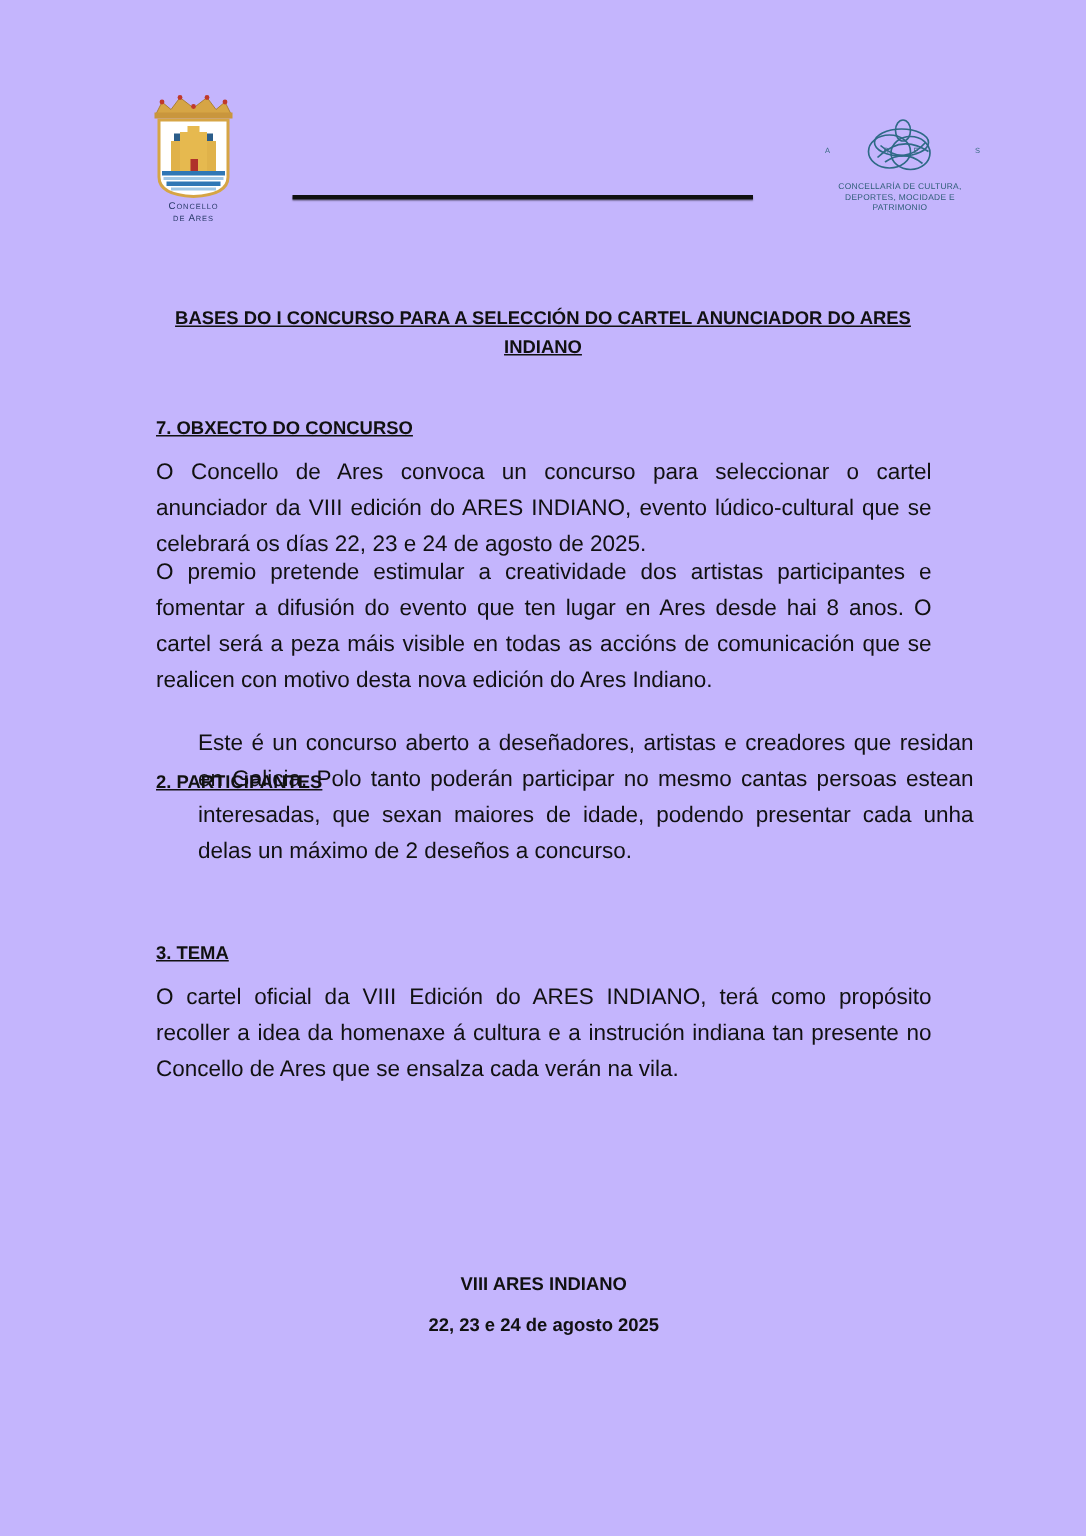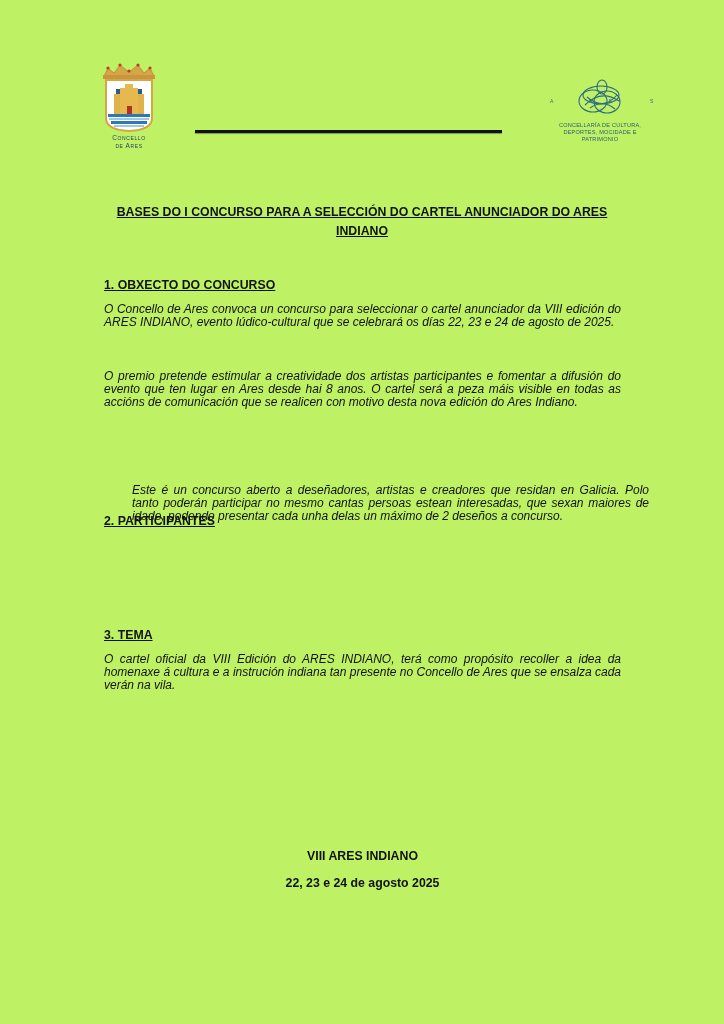--- a/index.html
+++ b/index.html
@@ -1,35 +1,35 @@
 <!DOCTYPE html>
 <html><head>
 <meta charset="utf-8">
 <style>
   html, body { margin: 0; padding: 0; background: #ffffff; }
   body { width: 724px; height: 1024px; position: relative; overflow: hidden;
          font-family: "Liberation Sans", "DejaVu Sans", sans-serif; color: #111; }
-  .page { position: absolute; left: 0; top: 0; width: 724px; height: 1024px; background: #bef264; }
+  .page { position: absolute; left: 0; top: 0; width: 724px; height: 1024px; background: #c4b5fd; }
 
   .logo-left { position: absolute; left: 100px; top: 62px; width: 58px; }
   .logo-left svg { display: block; }
   .logo-left .cap { font-size: 6.5px; letter-spacing: 0.6px; color: #2a3b6a; text-align: center; line-height: 8px; margin-top: 2px; font-variant: small-caps; }
 
   .logo-right { position: absolute; left: 545px; top: 75px; width: 140px; }
   .logo-right svg { display: block; margin-left: 0; }
   .logo-right .cap { position: absolute; left: 0; top: 47px; width: 110px; font-size: 5.6px; color: #2e5d77; text-align: center; line-height: 7px; letter-spacing: 0.2px; }
   .logo-right .letter { position: absolute; font-size: 5px; color: #3b6c84; top: 23px; }
 
   .rule { position: absolute; left: 195px; top: 130px; width: 307px; height: 3px; background: #111; box-shadow: 0 1px 1px rgba(0,0,0,0.35); }
 
   .title { position: absolute; left: 105px; top: 203px; width: 514px; text-align: center;
            font-weight: bold; font-size: 12.3px; line-height: 19px; text-decoration: underline; }
 
   .h { position: absolute; left: 104px; font-weight: bold; font-size: 12.3px; text-decoration: underline; }
-  .p { position: absolute; left: 104px; width: 517px; font-size: 12px; line-height: 13px; text-align: justify; font-style: italic; }
+  .p { position: absolute; left: 104px; width: 517px; font-size: 15px; line-height: 24px; text-align: justify; }
   .p.last-left { text-align-last: left; }
   .center { position: absolute; left: 104px; width: 517px; text-align: center; font-weight: bold; font-size: 12.3px; }
 </style>
 </head>
 <body>
 
 <div class="page">
 
   <div class="logo-left">
     <svg width="58" height="70" viewBox="0 0 58 70">
@@ -83,21 +83,21 @@
       <div>CONCELLARÍA DE CULTURA,</div>
       <div>DEPORTES, MOCIDADE E</div>
       <div>PATRIMONIO</div>
     </div>
   </div>
 
   <div class="rule"></div>
 
   <div class="title">BASES DO I CONCURSO PARA A SELECCIÓN DO CARTEL ANUNCIADOR DO ARES INDIANO</div>
 
-  <div class="h" style="top:278px;">1. OBXECTO DO CONCURSO</div>
+  <div class="h" style="top:278px;">7. OBXECTO DO CONCURSO</div>
   <div class="p last-left" style="top:303px;">O Concello de Ares convoca un concurso para seleccionar o cartel anunciador da VIII edición do ARES INDIANO, evento lúdico-cultural que se celebrará os días 22, 23 e 24 de agosto de 2025.</div>
   <div class="p last-left" style="top:370px;">O premio pretende estimular a creatividade dos artistas participantes e fomentar a difusión do evento  que ten lugar en Ares desde hai 8 anos. O cartel será a peza máis visible en todas as accións de comunicación que se realicen con motivo desta nova edición do Ares Indiano.</div>
 
   <div class="h" style="top:514px;">2. PARTICIPANTES</div>
   <div class="p last-left" style="top:484px;margin-left:28px;">Este é un concurso aberto a deseñadores, artistas e creadores que residan en Galicia. Polo tanto poderán participar no mesmo cantas persoas estean interesadas, que sexan maiores de idade, podendo presentar cada unha delas un máximo de 2 deseños a concurso.</div>
 
   <div class="h" style="top:628px;">3. TEMA</div>
   <div class="p last-left" style="top:653px;">O cartel oficial da VIII Edición do ARES INDIANO, terá como propósito recoller a idea da homenaxe á cultura e a instrución indiana tan presente no Concello de Ares que se ensalza cada verán na vila.</div>
 
   <div class="center" style="top:849px;">VIII ARES INDIANO</div>

